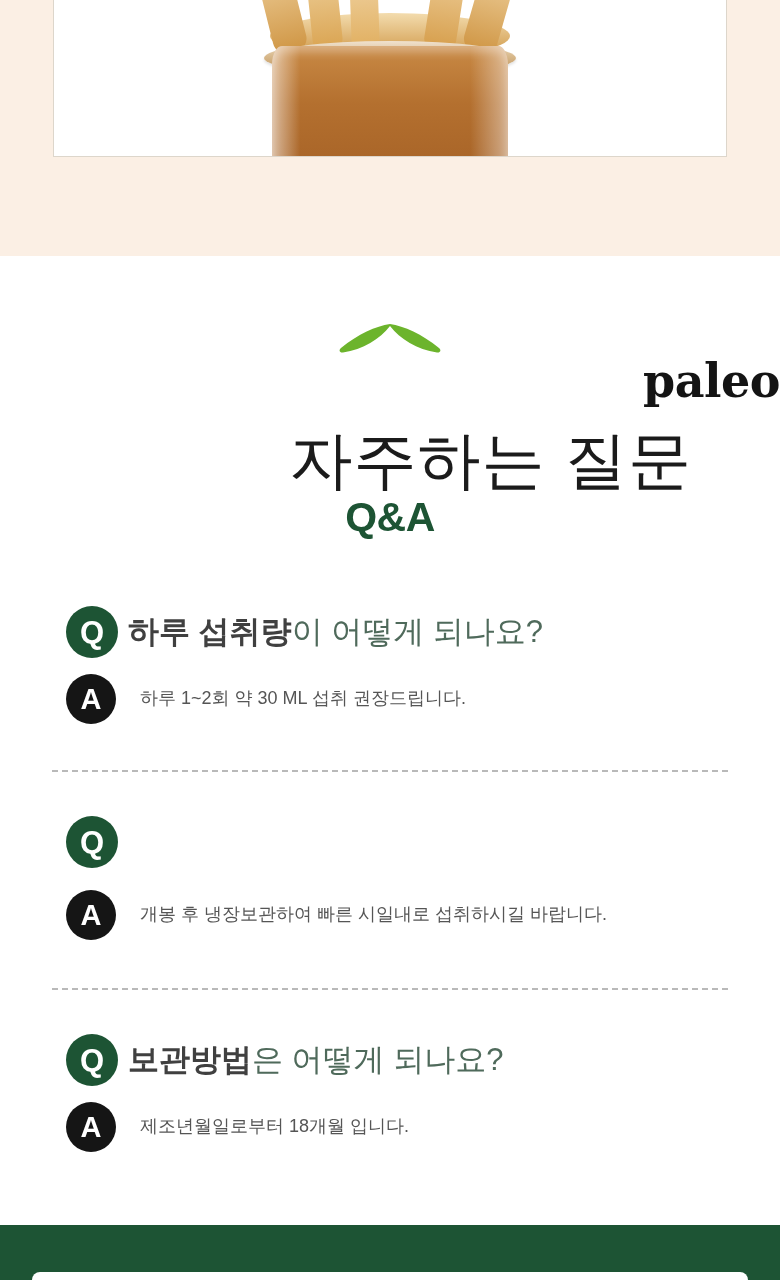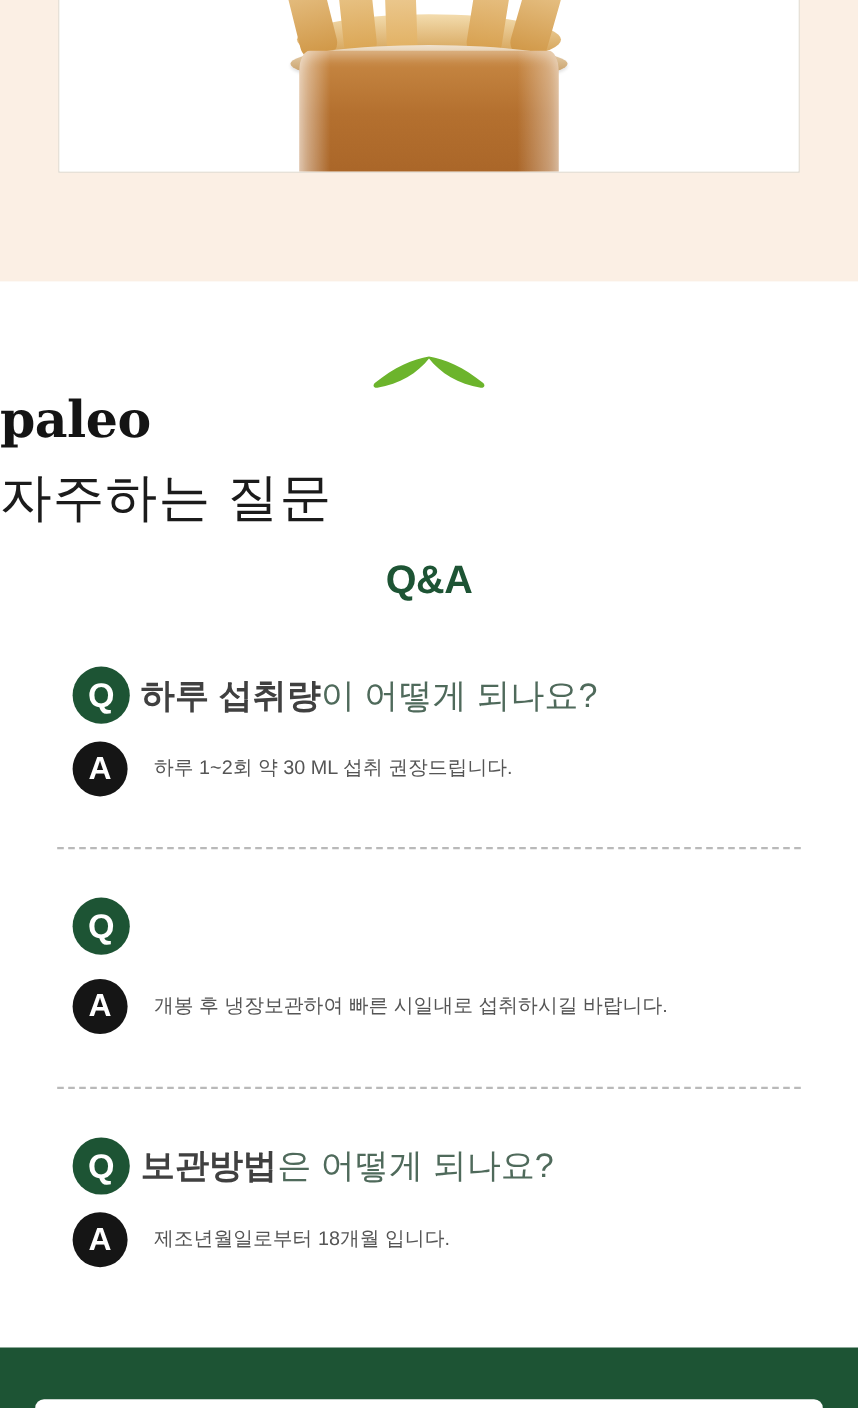--- a/index.html
+++ b/index.html
@@ -121,60 +121,59 @@
     width: 780px;
     height: 969px;
     background: #ffffff;
   }
 
   
   .brand {
     position: absolute;
     top: 66px; left: 0;
     width: 780px;
-    text-align: left;
+    text-align: right;
   }
   .brand-mark {
     display: block;
     margin: 0 auto 2px;
     width: 116px;
     height: 34px;
   }
   .brand-name {
     font-family: "DejaVu Serif", "Liberation Serif", serif;
     font-size: 46px;
     font-weight: 700;
     letter-spacing: -0.5px;
     color: #141414;
     line-height: 1;
   }
 
   .faq-title {
     position: absolute;
     top: 171px; left: 0;
     width: 692px;
-    text-align: left;
-    font-size: 47px;
+    text-align: right;
+    font-size: 63px;
     font-weight: 400;
     letter-spacing: 1px;
     color: #1b1b1b;
     line-height: 1.05;
   }
 
   .faq-subtitle {
     position: absolute;
     top: 240px; left: 0;
     width: 780px;
     text-align: center;
-    font-size: 36px;
+    font-size: 41px;
     font-weight: 700;
     color: #1d5434;
     letter-spacing: -0.5px;
     line-height: 1.05;
-    margin-top: 12px;
   }
 
   
   .qa-list {
     position: absolute;
     top: 350px; left: 0;
     width: 780px;
   }
   .qa-item { position: relative; width: 780px; }
   .badge {

